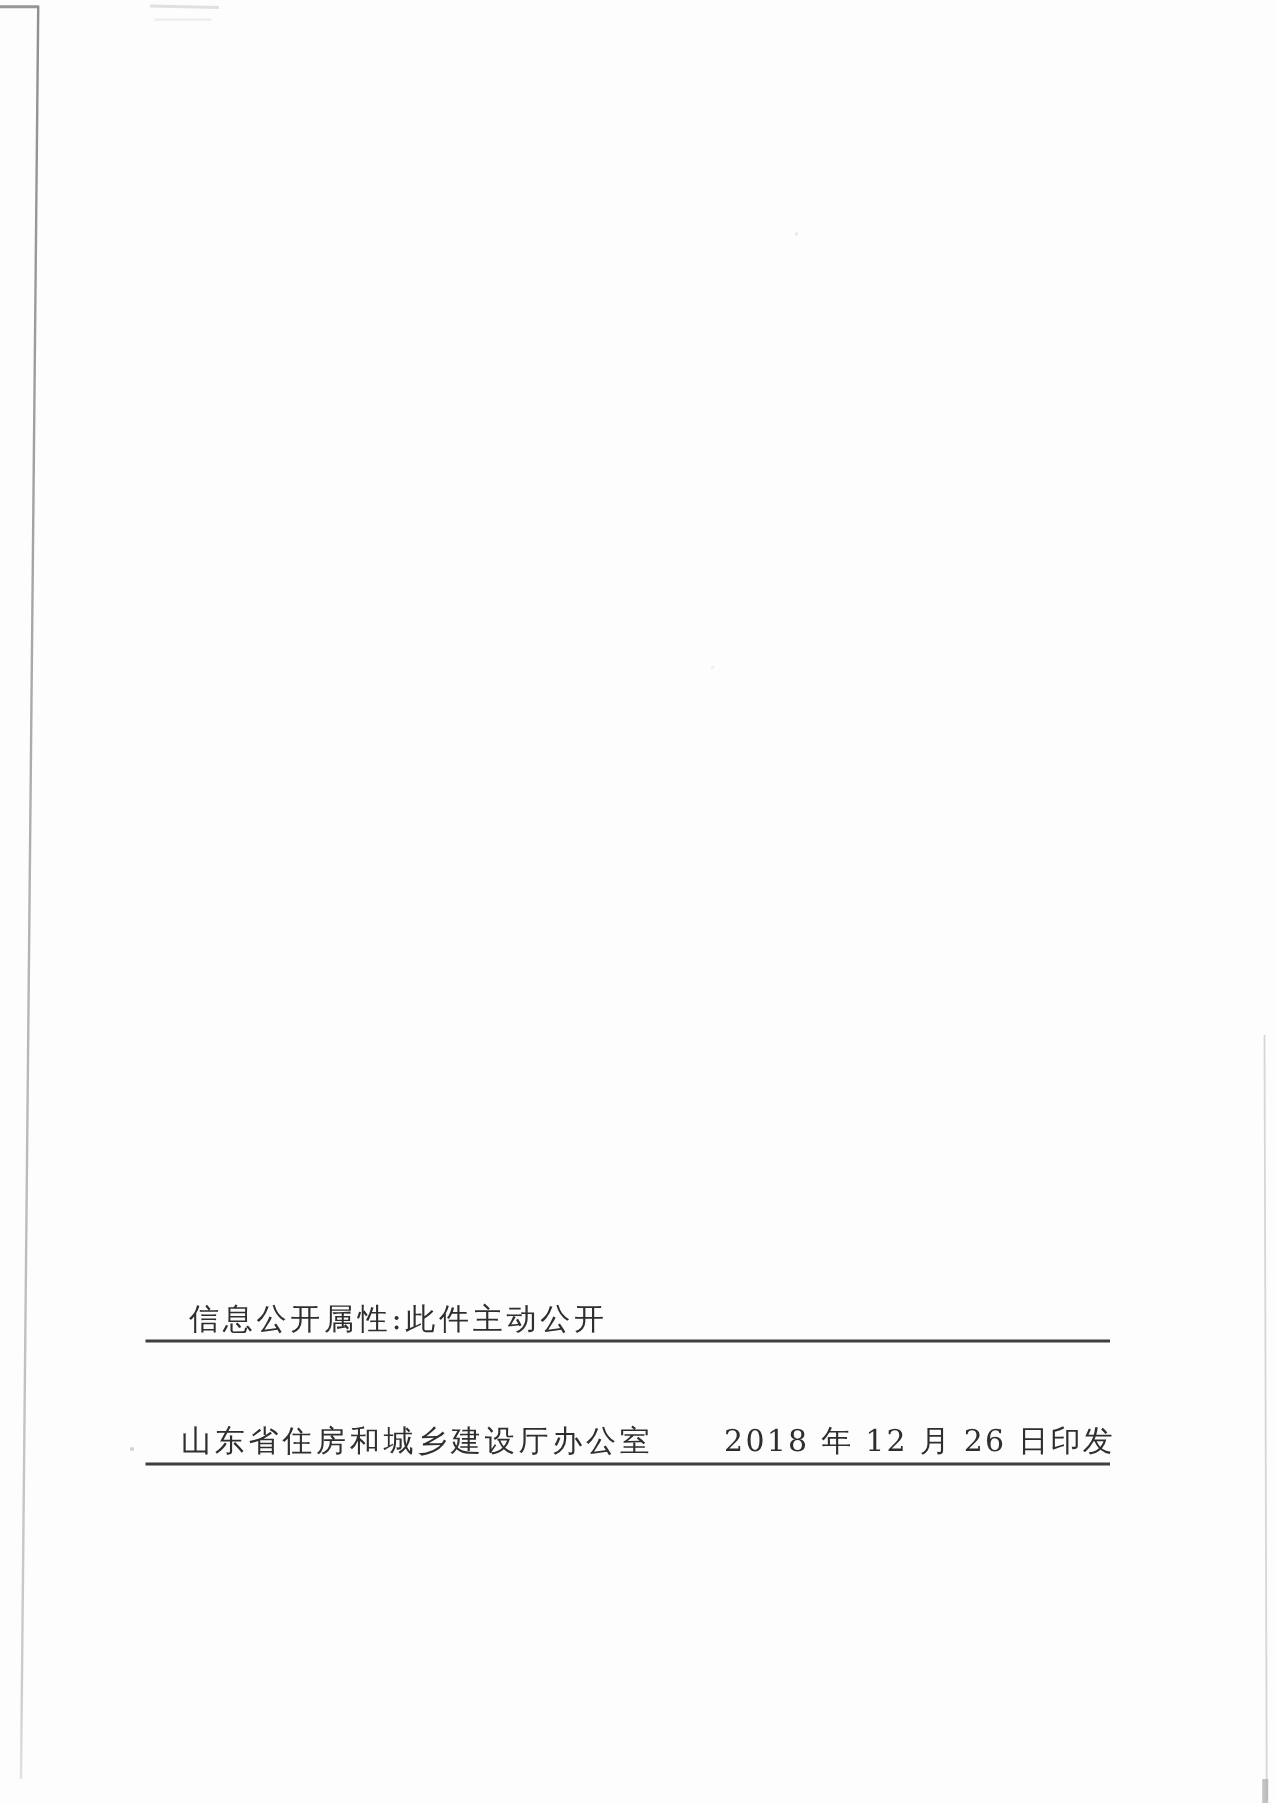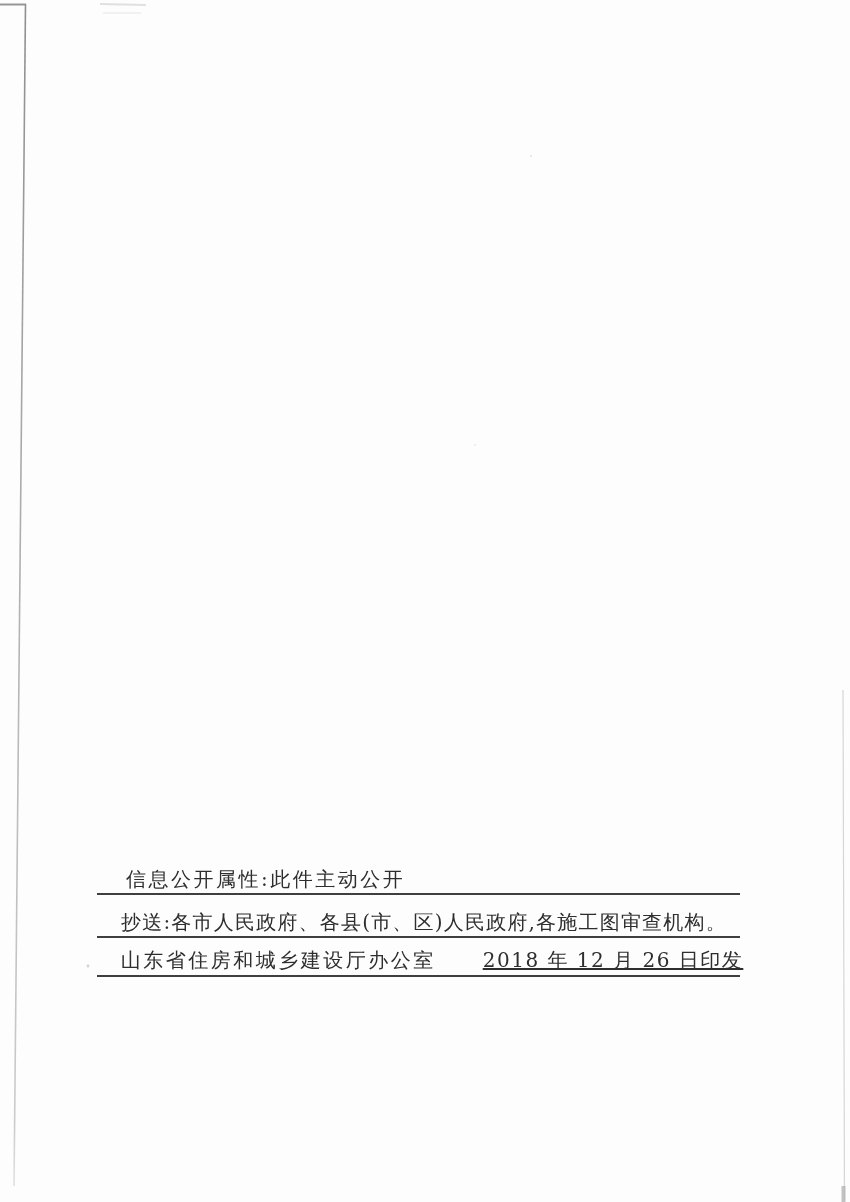--- a/index.html
+++ b/index.html
@@ -40,21 +40,20 @@
     overflow: visible;
   }
   .row-1 { top: 864px; padding-left: 29px; letter-spacing: 2.5px; }
   .row-2 { top: 907px; padding-left: 24px; letter-spacing: 1.2px; }
   .row-3 { top: 946px; padding-left: 27px; letter-spacing: 2.5px; display: flex; align-items: flex-end; justify-content: center; }
   .row-3 .office { line-height: 30px; }
   .row-3 .date {
     margin-left: 47px;
     letter-spacing: 1.5px;
     line-height: 30px;
-    text-decoration: underline;
   }
 </style>
 </head>
 <body>
 
 <div class="page">
 
   <svg class="artifact-svg" viewBox="0 0 850 1202" xmlns="http://www.w3.org/2000/svg">
     <defs>
       <linearGradient id="leftFade" x1="0" y1="0" x2="0" y2="1">
@@ -77,22 +76,19 @@
 
     <circle cx="88" cy="966" r="1.4" fill="#bdbdbd" opacity="0.7"></circle>
     <circle cx="531" cy="156" r="1.2" fill="#dedede" opacity="0.6"></circle>
     <circle cx="475" cy="445" r="1.2" fill="#e3e3e3" opacity="0.5"></circle>
   </svg>
 
   <div class="footer-row row-1">
     <span>信息公开属性:此件主动公开</span>
   </div>
 
-  <div class="footer-row row-2">
-    <span>抄送:各市人民政府、各县(市、区)人民政府,各施工图审查机构。</span>
-  </div>
 
   <div class="footer-row row-3">
     <span class="office">山东省住房和城乡建设厅办公室</span>
     <span class="date">2018 年 12 月 26 日印发</span>
   </div>
 
 </div>
 
 </body></html>

